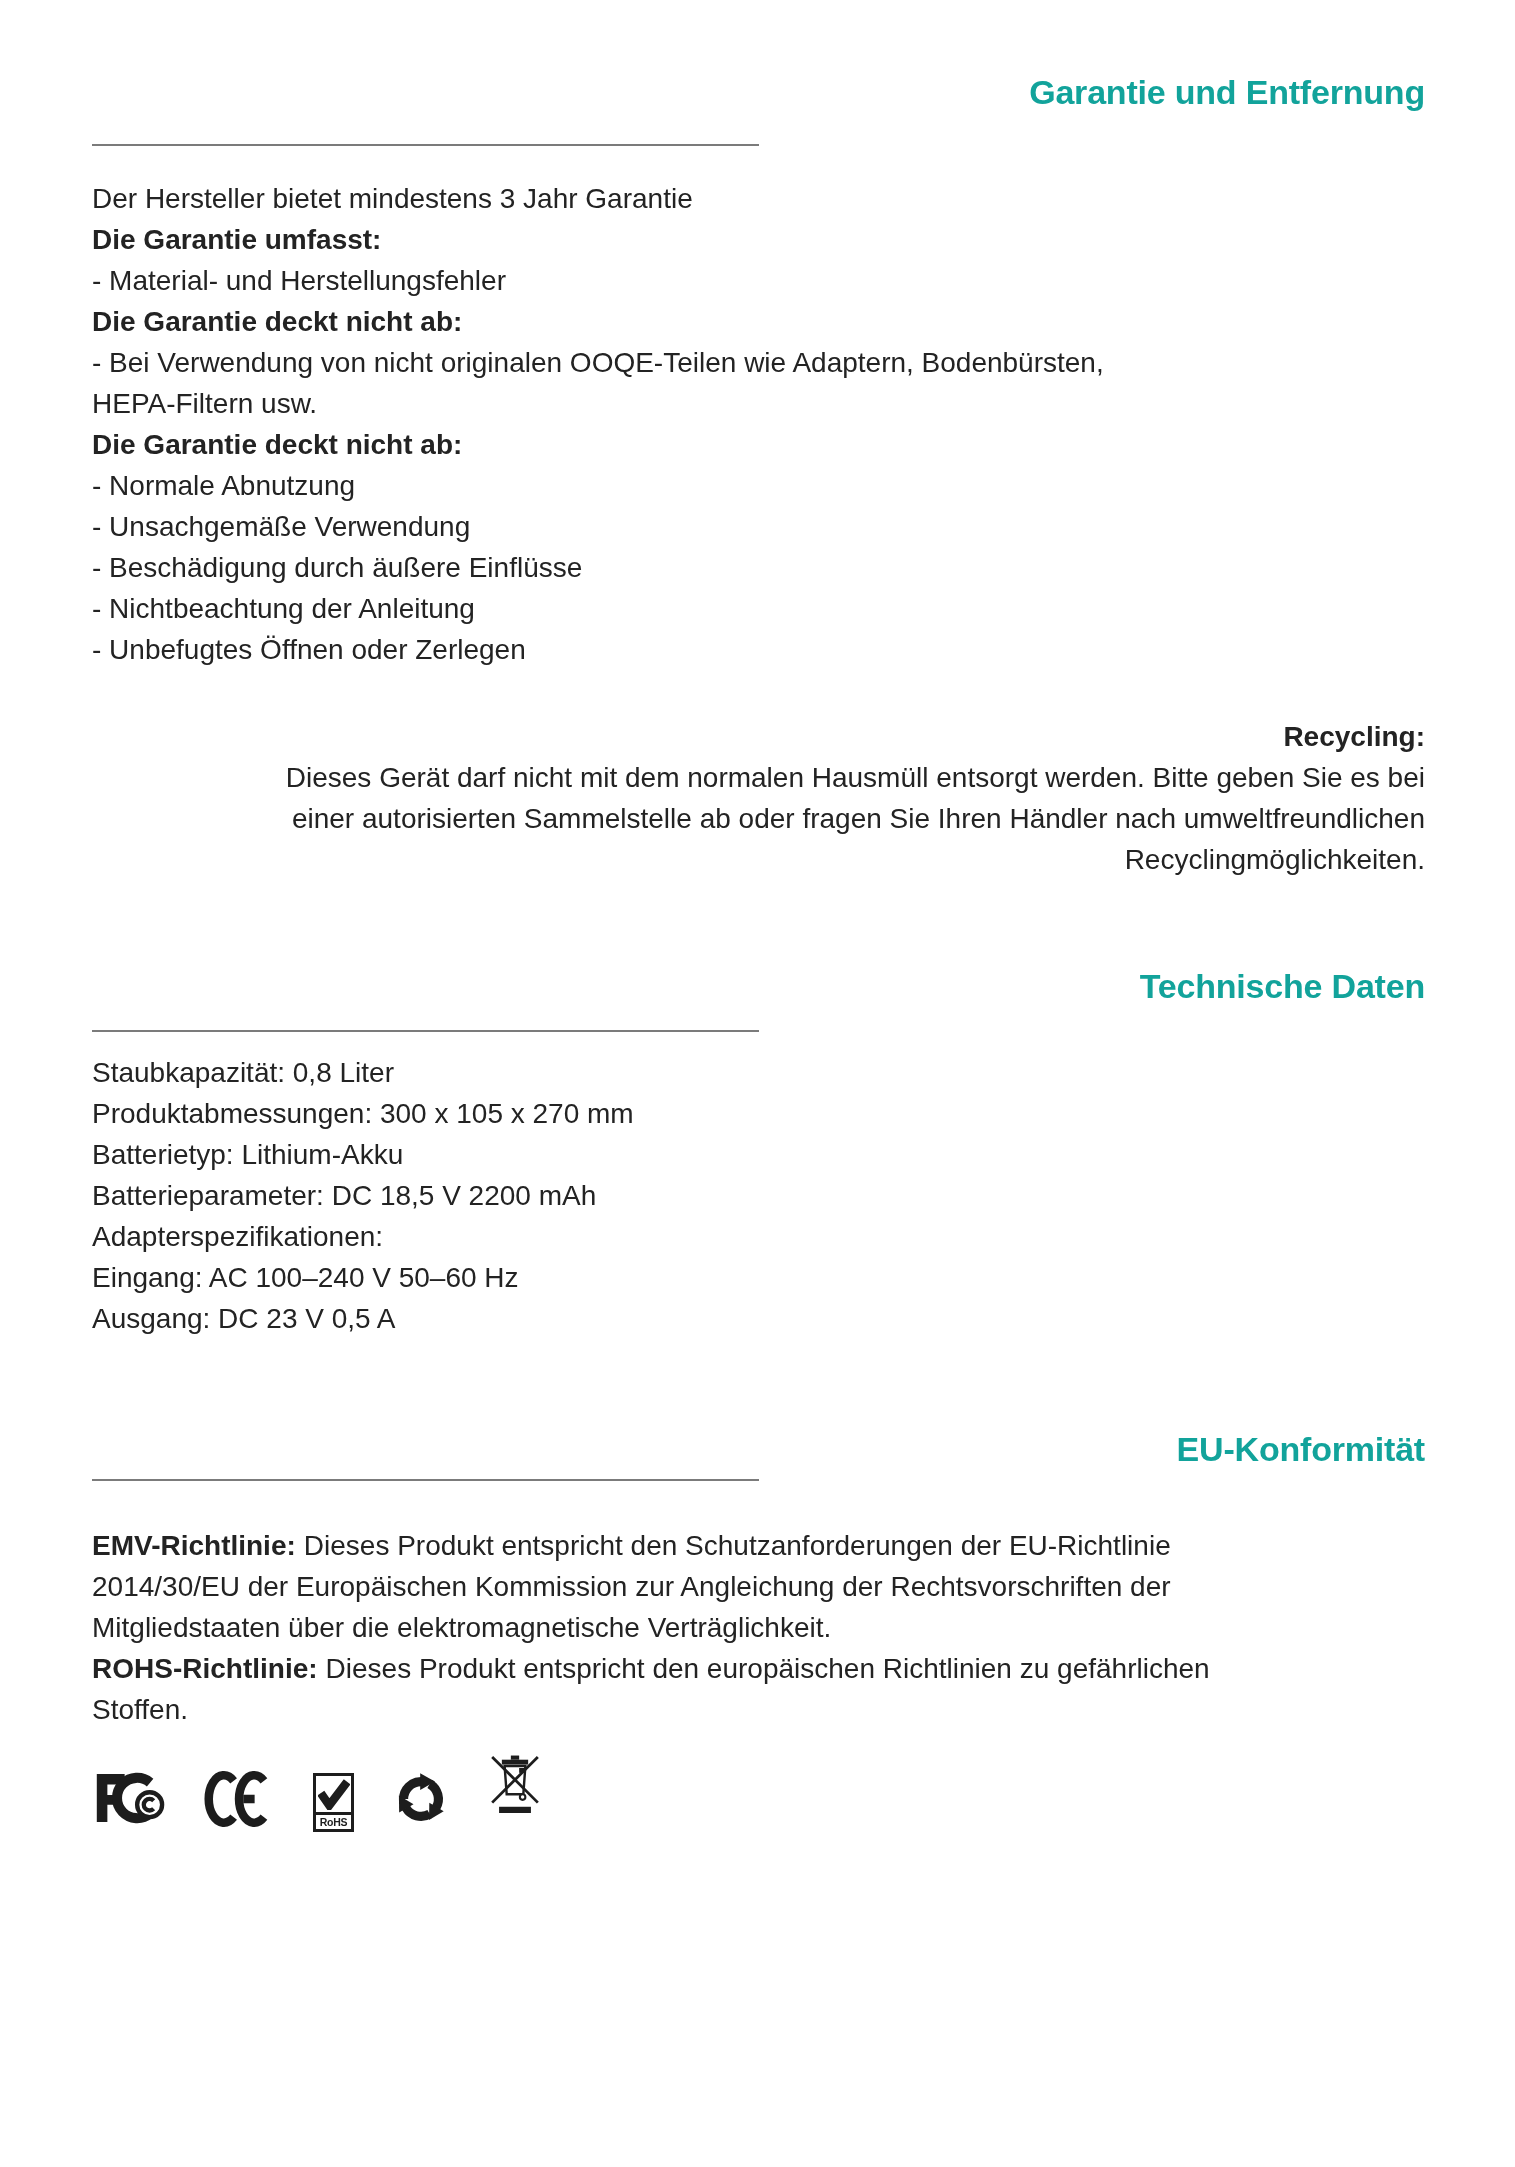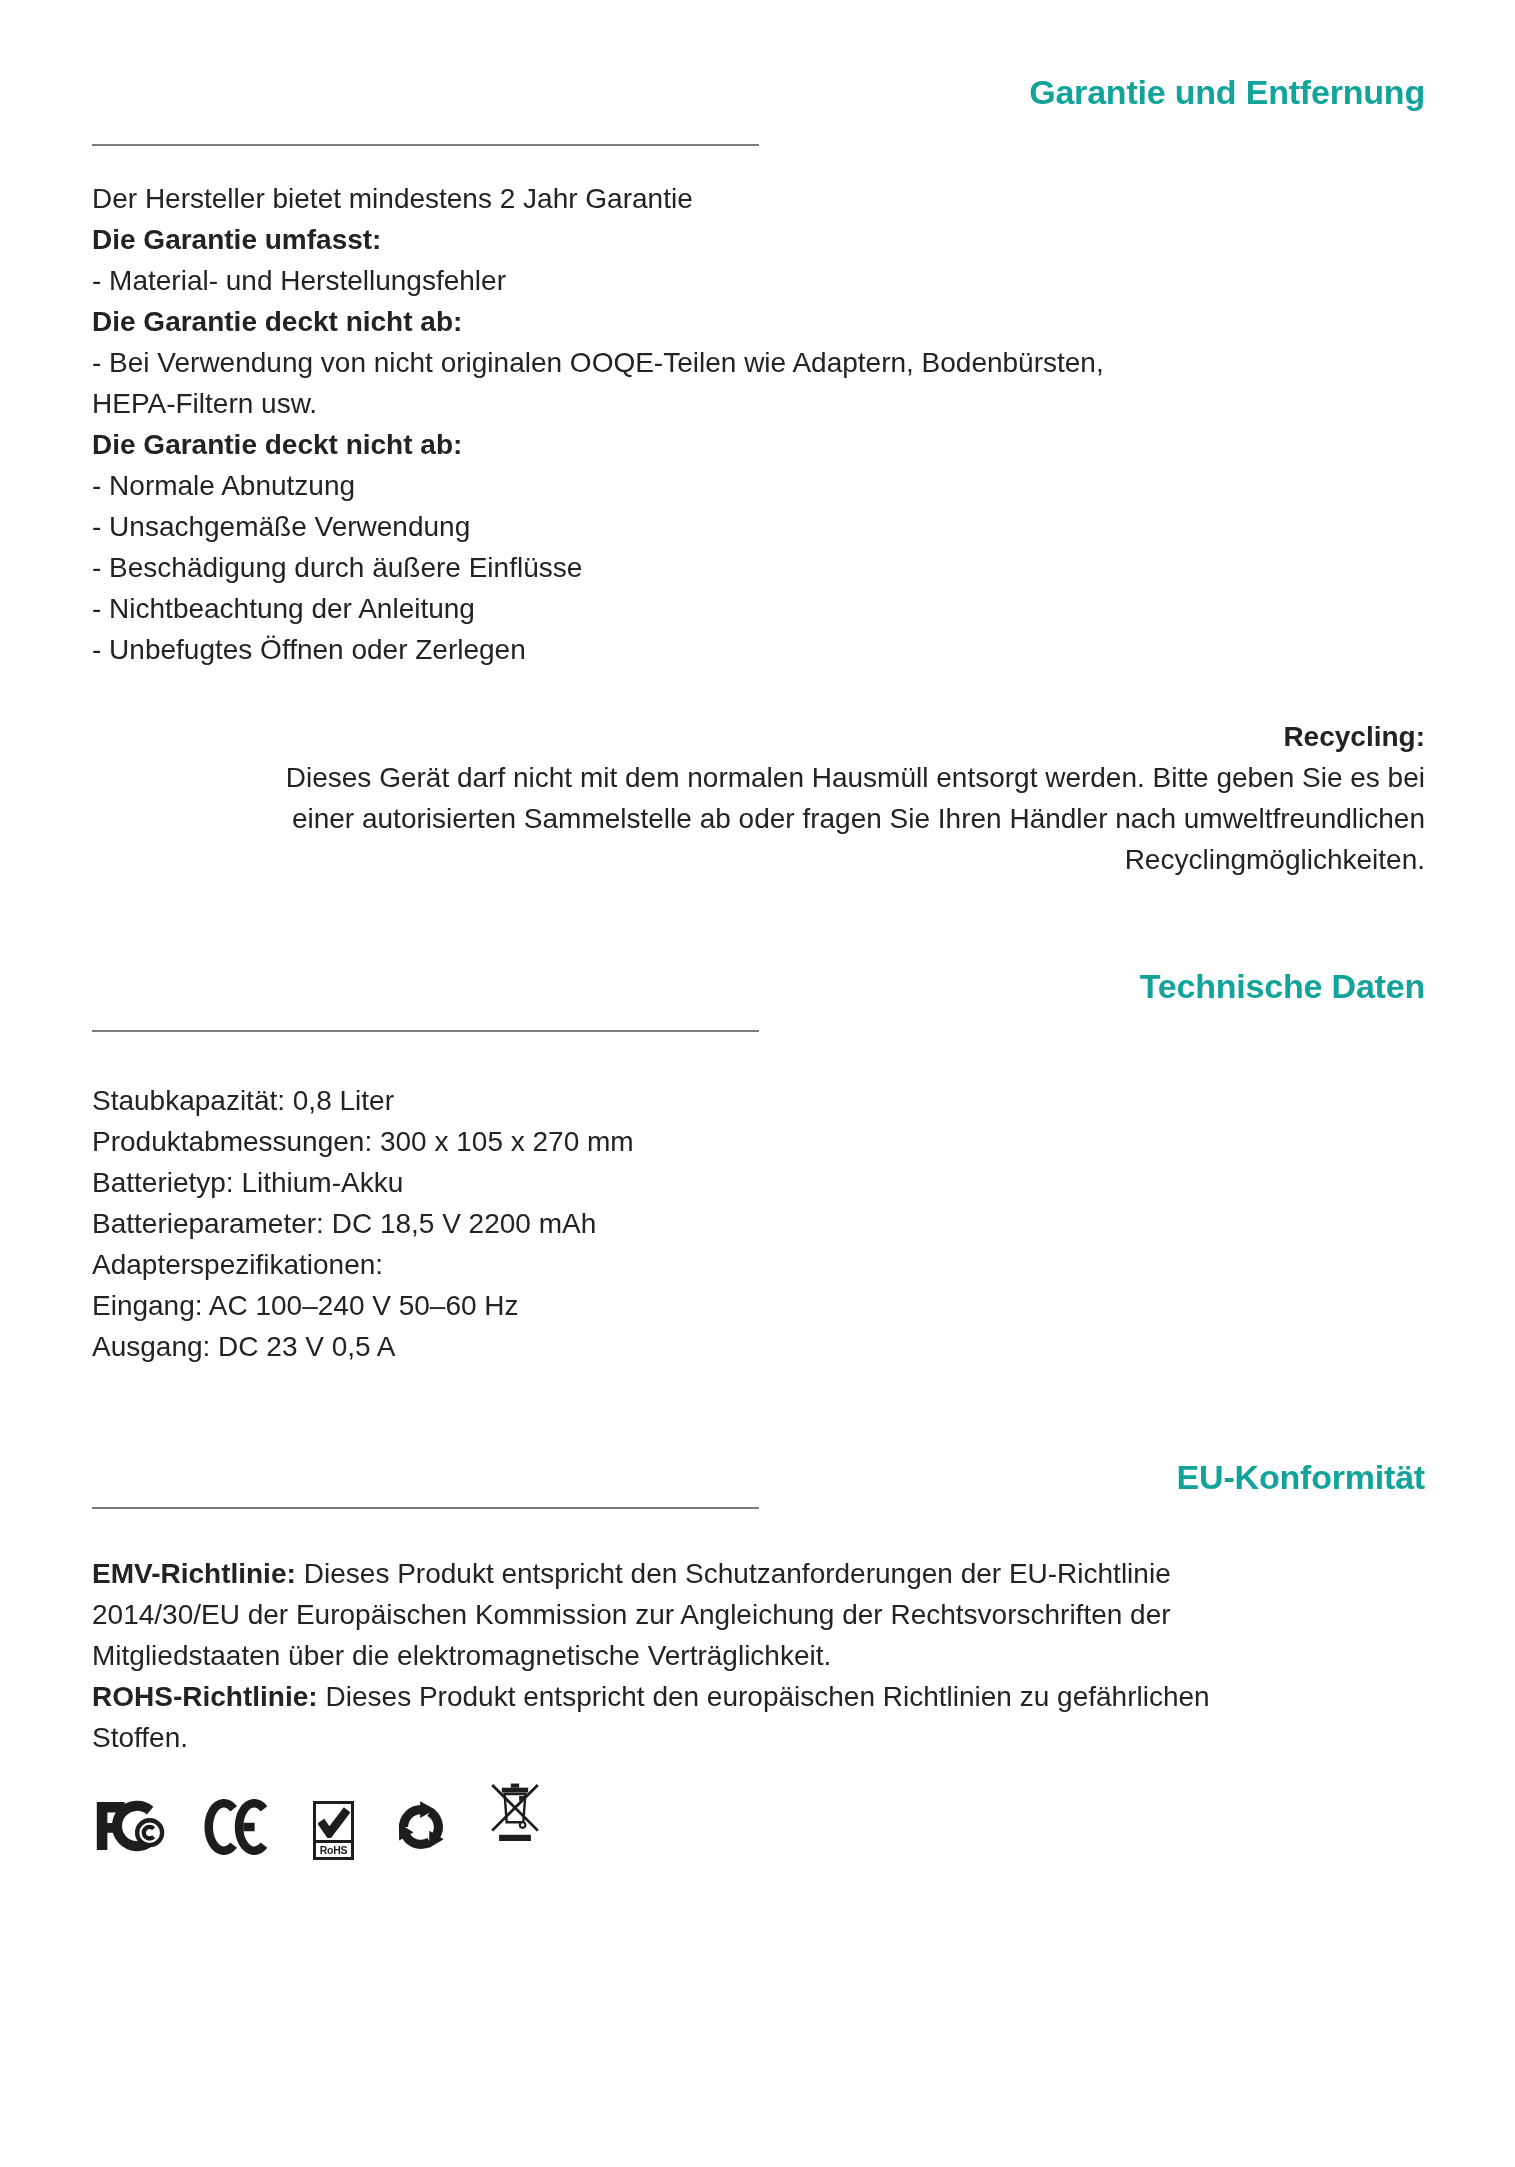--- a/index.html
+++ b/index.html
@@ -33,21 +33,21 @@
   .body-line {
     font-size:28px;
     line-height:41px;
     white-space:nowrap;
   }
   .bold { font-weight:700; }
 
   .warranty-block  { margin-top:32px; }
   .recycling-block { margin-top:46px;text-align:right; }
   .title-specs     { margin-top:86px; }
-  .specs-block     { margin-top:48px; }
+  .specs-block     { margin-top:20px; }
   .title-eu        { margin-top:90px; }
   .emv-block       { margin-top:44px; }
   .rohs-block      { }
 
   .inline-label { font-weight:700; margin-right:8px; }
 
   .marks-row {
     margin-top:24px;
     display:flex;
     align-items:flex-end;
@@ -77,21 +77,21 @@
 </style>
 </head>
 <body>
 
 <div class="page">
 
   <h1 class="section-title">Garantie und Entfernung</h1>
   <div class="rule rule-warranty"></div>
 
   <div class="warranty-block">
-    <div class="body-line">Der Hersteller bietet mindestens 2 Jahr Garantie</div>
+    <div class="body-line">Der Hersteller bietet mindestens 3 Jahr Garantie</div>
     <div class="body-line bold">Die Garantie umfasst:</div>
     <div class="body-line">- Material- und Herstellungsfehler</div>
     <div class="body-line bold">Die Garantie deckt nicht ab:</div>
     <div class="body-line">- Bei Verwendung von nicht originalen OOQE-Teilen wie Adaptern, Bodenbürsten,</div>
     <div class="body-line">HEPA-Filtern usw.</div>
     <div class="body-line bold">Die Garantie deckt nicht ab:</div>
     <div class="body-line">- Normale Abnutzung</div>
     <div class="body-line">- Unsachgemäße Verwendung</div>
     <div class="body-line">- Beschädigung durch äußere Einflüsse</div>
     <div class="body-line">- Nichtbeachtung der Anleitung</div>

